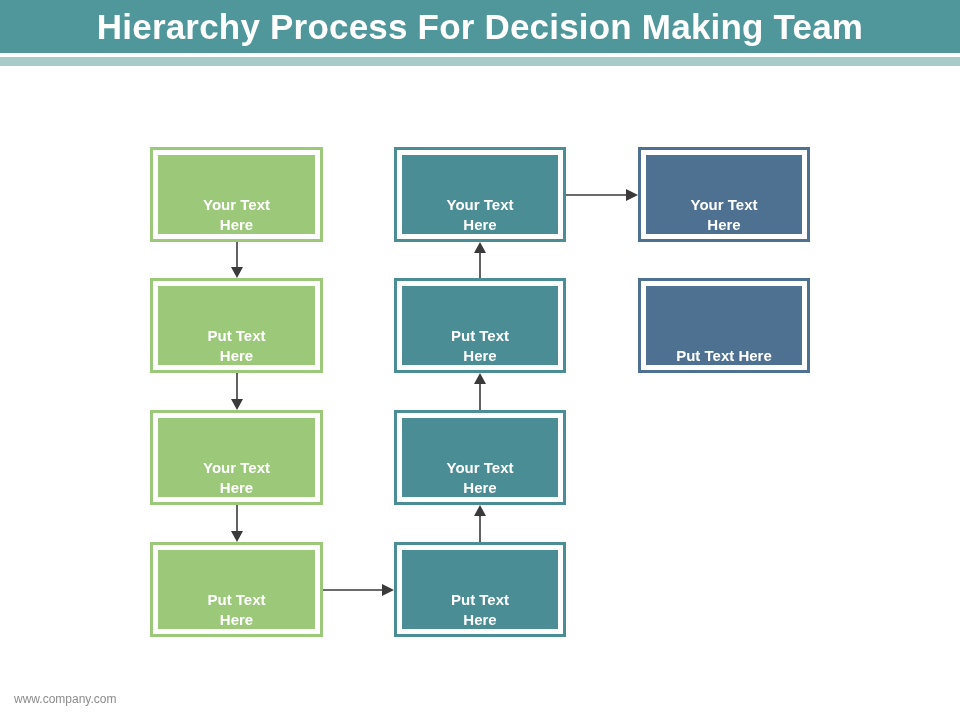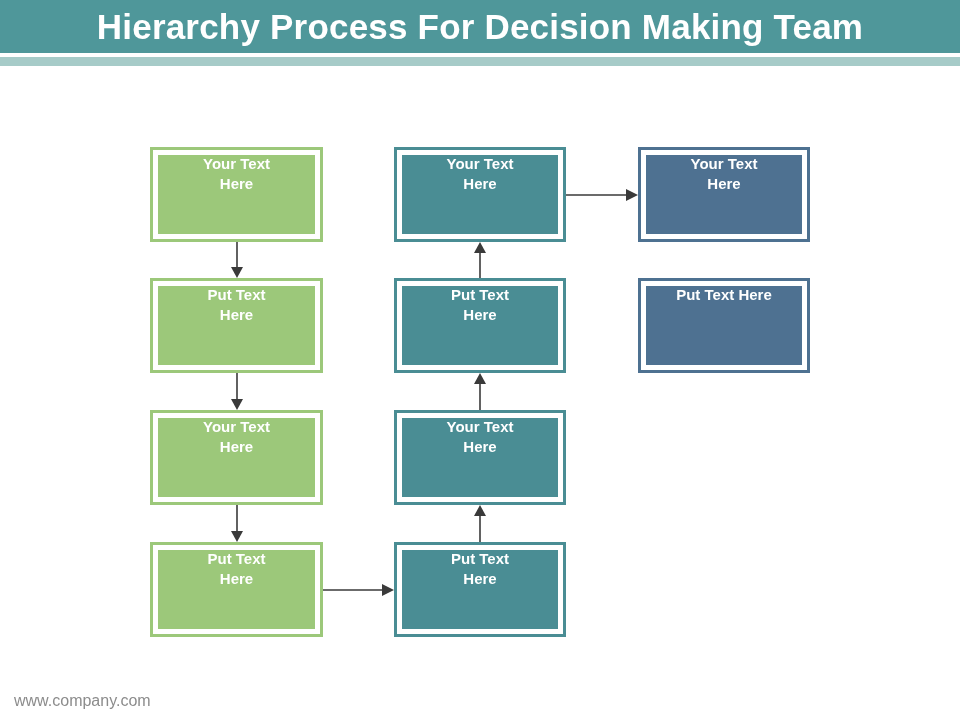--- a/index.html
+++ b/index.html
@@ -58,21 +58,21 @@
     top: 66px;
     width: 960px;
     height: 610px;
   }
 
   
   .node {
     position: absolute;
     box-sizing: border-box;
     display: flex;
-    align-items: flex-start;
+    align-items: flex-end;
     justify-content: center;
     text-align: center;
     color: #ffffff;
     font-size: 15px;
     font-weight: bold;
     line-height: 1.33;
     padding: 4px;
   }
   .node .node-label {
     display: block;
@@ -107,21 +107,21 @@
   }
   .connector polygon {
     fill: #3A3A3A;
   }
 
   
   #footer {
     position: absolute;
     left: 14px;
     top: 692px;
-    font-size: 16px;
+    font-size: 12px;
     color: #8C8C8C;
   }
 </style>
 </head>
 <body>
 
 <div id="header-banner">
   <div id="slide-title">Hierarchy Process For Decision Making Team</div>
 </div>
 <div id="header-underline-gap"></div>

